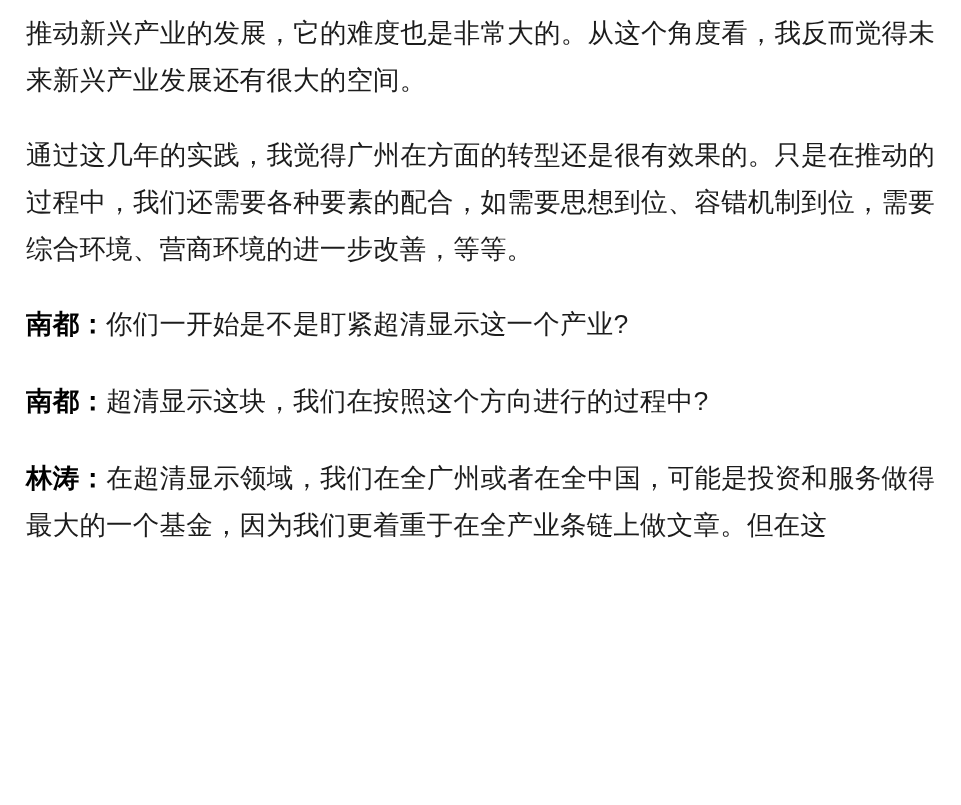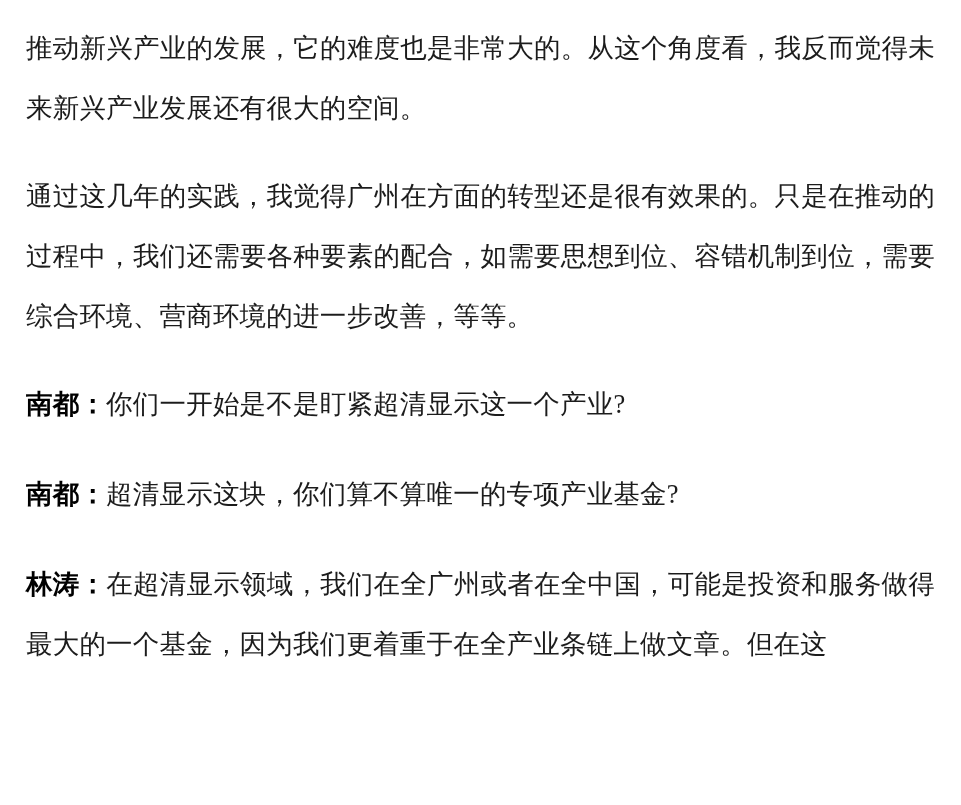--- a/index.html
+++ b/index.html
@@ -14,31 +14,30 @@
     color: #1a1a1a;
     overflow: hidden;
   }
   .article {
     box-sizing: border-box;
     width: 961px;
     padding: 6px 26px 0 26px;
   }
   .para {
     font-size: 26.5px;
-    line-height: 60px;
+    line-height: 47px;
     letter-spacing: 0.2px;
-    margin: 12px 0 28px 0;
+    margin: 4px 0 28px 0;
     text-align: justify;
     text-justify: inter-ideograph;
     color: #1c1c1c;
     word-break: break-all;
   }
   .para.qa {
     margin-bottom: 30px;
-    font-family: Liberation Serif, serif;
   }
   .speaker {
     font-weight: bold;
     color: #000000;
   }
   .speaker-sep {
     font-weight: bold;
     color: #000000;
   }
   .body-text {
@@ -57,20 +56,20 @@
   <p class="para">
     <span class="body-text">通过这几年的实践，我觉得广州在方面的转型还是很有效果的。只是在推动的过程中，我们还需要各种要素的配合，如需要思想到位、容错机制到位，需要综合环境、营商环境的进一步改善，等等。</span>
   </p>
 
   <p class="para qa">
     <span class="speaker">南都</span><span class="speaker-sep">：</span><span class="body-text">你们一开始是不是盯紧超清显示这一个产业?</span>
   </p>
 
 
   <p class="para qa">
-    <span class="speaker">南都</span><span class="speaker-sep">：</span><span class="body-text">超清显示这块，你们算不算唯一的专项产业基金?</span>
+    <span class="speaker">南都</span><span class="speaker-sep">：</span><span class="body-text">超清显示这块，我们在按照这个方向进行的过程中?</span>
   </p>
 
   <p class="para qa">
     <span class="speaker">林涛</span><span class="speaker-sep">：</span><span class="body-text">在超清显示领域，我们在全广州或者在全中国，可能是投资和服务做得最大的一个基金，因为我们更着重于在全产业条链上做文章。但在这</span>
   </p>
 
 </div>
 
 </body></html>

